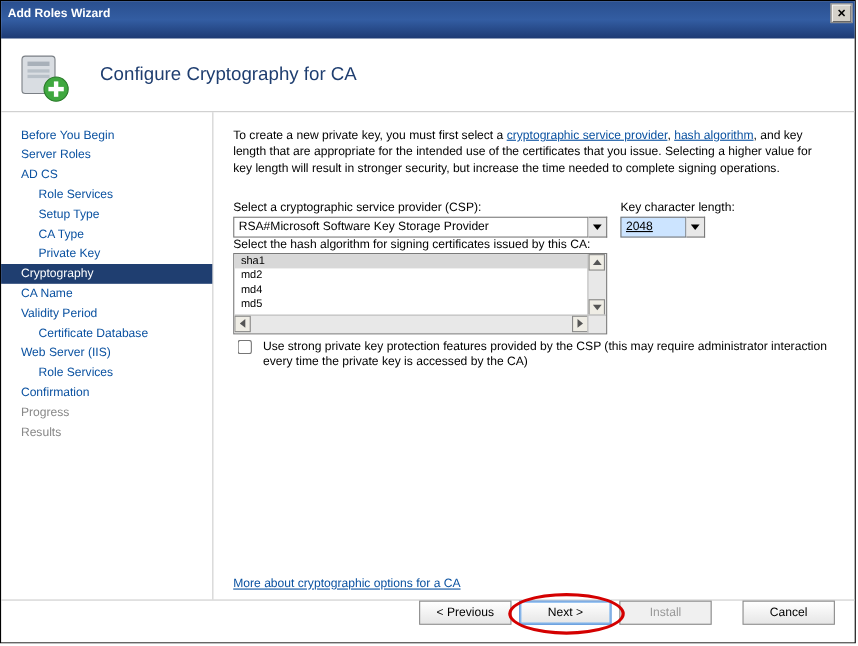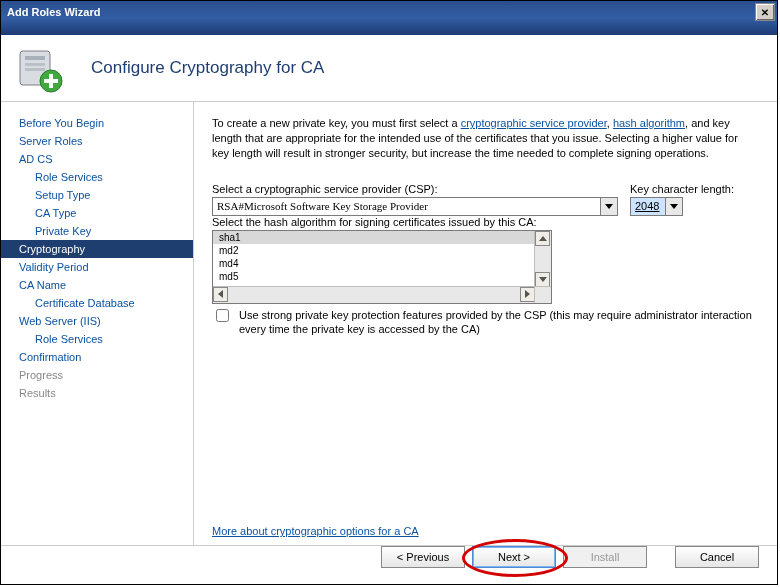--- a/index.html
+++ b/index.html
@@ -78,50 +78,50 @@
   <div class="body">
     <div class="sidebar" id="sidebar">
         <div class="step ">Before You Begin</div>
         <div class="step ">Server Roles</div>
         <div class="step ">AD CS</div>
         <div class="step sub">Role Services</div>
         <div class="step sub">Setup Type</div>
         <div class="step sub">CA Type</div>
         <div class="step sub">Private Key</div>
         <div class="step subsub sel">Cryptography</div>
+        <div class="step subsub">CA Name</div>
         <div class="step subsub">Validity Period</div>
-        <div class="step subsub">CA Name</div>
         <div class="step sub">Certificate Database</div>
         <div class="step ">Web Server (IIS)</div>
         <div class="step sub">Role Services</div>
         <div class="step ">Confirmation</div>
         <div class="step dis">Progress</div>
         <div class="step dis">Results</div>
       </div>
 
     <div class="content">
 
       <div class="intro">
         <span>To create a new private key, you must first select a </span><a href="#">cryptographic service provider</a><span>, </span><a href="#">hash algorithm</a><span>, and key length that are appropriate for the intended use of the certificates that you issue. Selecting a higher value for key length will result in stronger security, but increase the time needed to complete signing operations.</span>
       </div>
 
       <div class="row">
         <div class="col" style="flex:0 0 340px">
           <label>Select a cryptographic service provider (CSP):</label>
           <div class="select-box">
-            <input class="select-input" style="width: 389px; font-family: Liberation Serif, serif;" readonly="" value="RSA#Microsoft Software Key Storage Provider">
+            <input class="select-input" style="width: 323px;" readonly="" value="RSA#Microsoft Software Key Storage Provider">
             <div class="select-btn">
                 <div class="tri-down"></div>
               </div>
           </div>
         </div>
         <div class="col">
           <label>Key character length:</label>
           <div class="select-box">
-            <input class="select-input" style="width: 36px; background: rgb(204, 228, 255); text-decoration: underline;" readonly="" value="2048">
+            <input class="select-input" style="width: 60px; background: rgb(204, 228, 255); text-decoration: underline;" readonly="" value="2048">
             <div class="select-btn">
                 <div class="tri-down"></div>
               </div>
           </div>
         </div>
       </div>
 
       <div>
         <label style="display:block;margin-bottom:2px">Select the hash algorithm for signing certificates issued by this CA:</label>
         <div class="listwrap">

